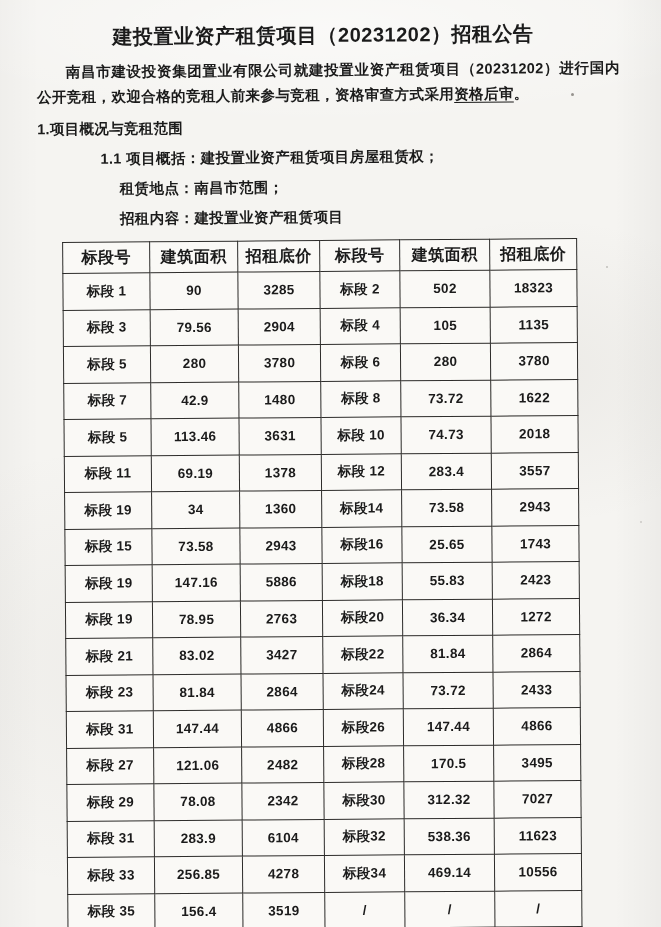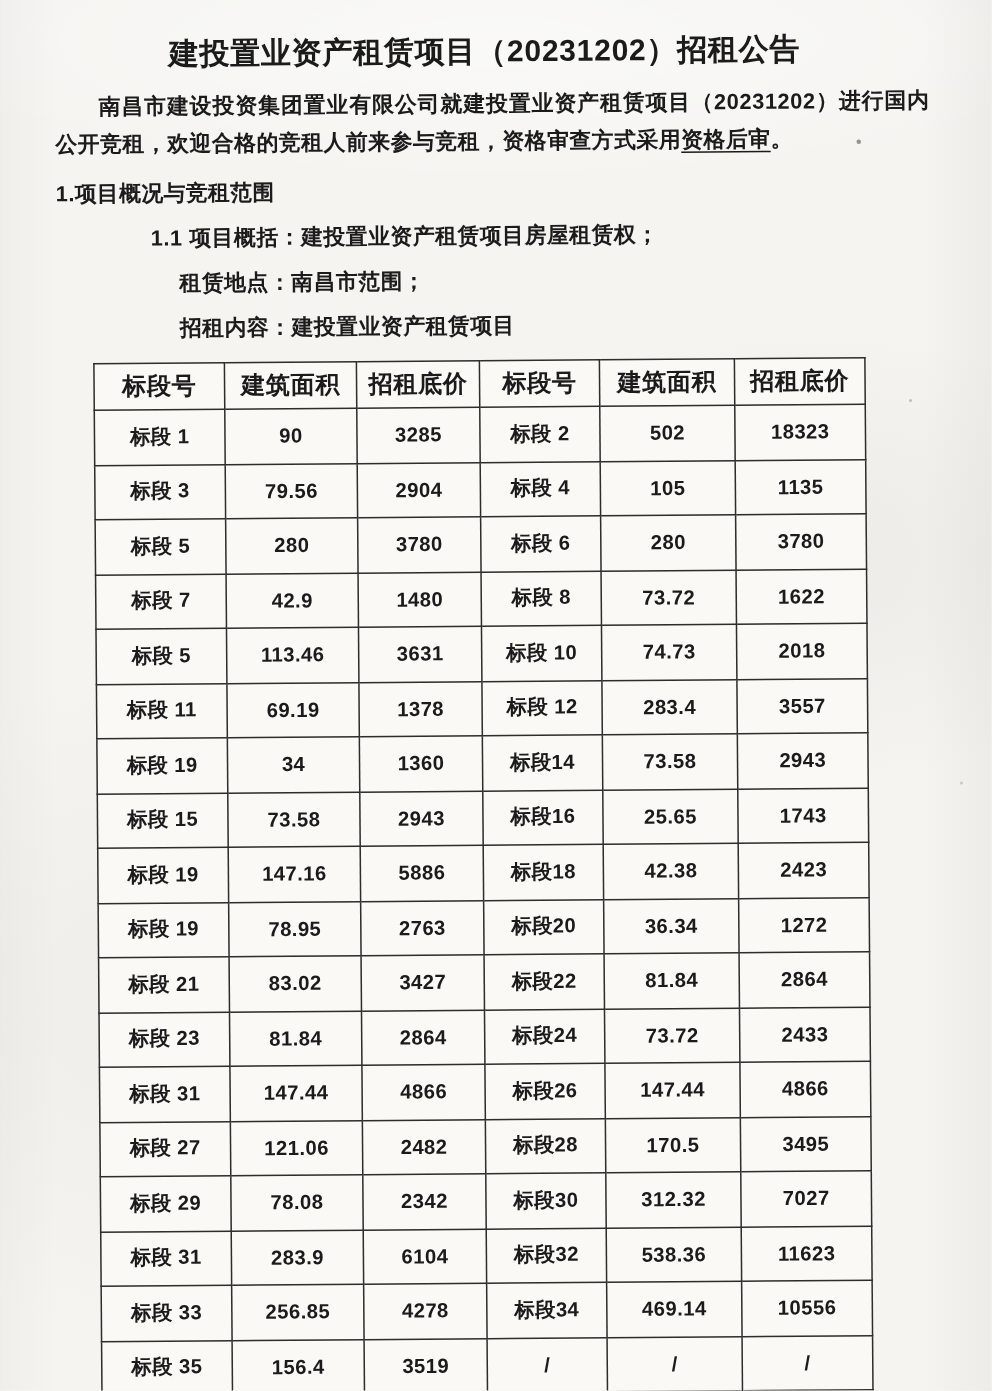--- a/index.html
+++ b/index.html
@@ -202,21 +202,21 @@
           <td>2943</td>
           <td>标段16</td>
           <td>25.65</td>
           <td>1743</td>
         </tr>
         <tr>
           <td>标段 19</td>
           <td>147.16</td>
           <td>5886</td>
           <td>标段18</td>
-          <td>42.38</td>
+          <td>55.83</td>
           <td>2423</td>
         </tr>
         <tr>
           <td>标段 19</td>
           <td>78.95</td>
           <td>2763</td>
           <td>标段20</td>
           <td>36.34</td>
           <td>1272</td>
         </tr>

